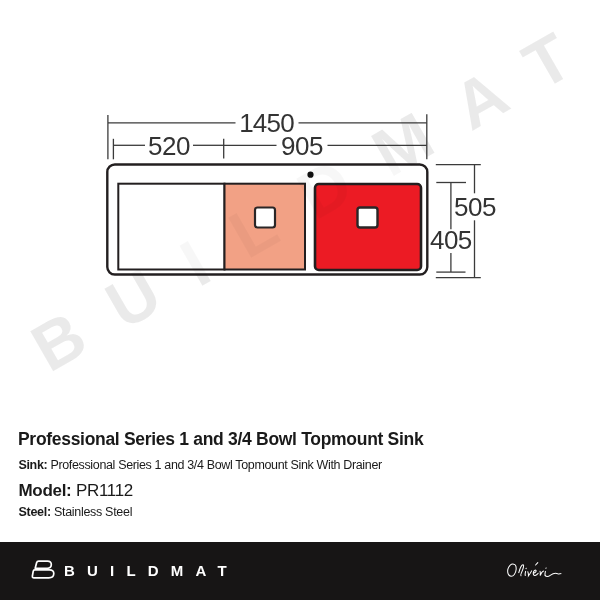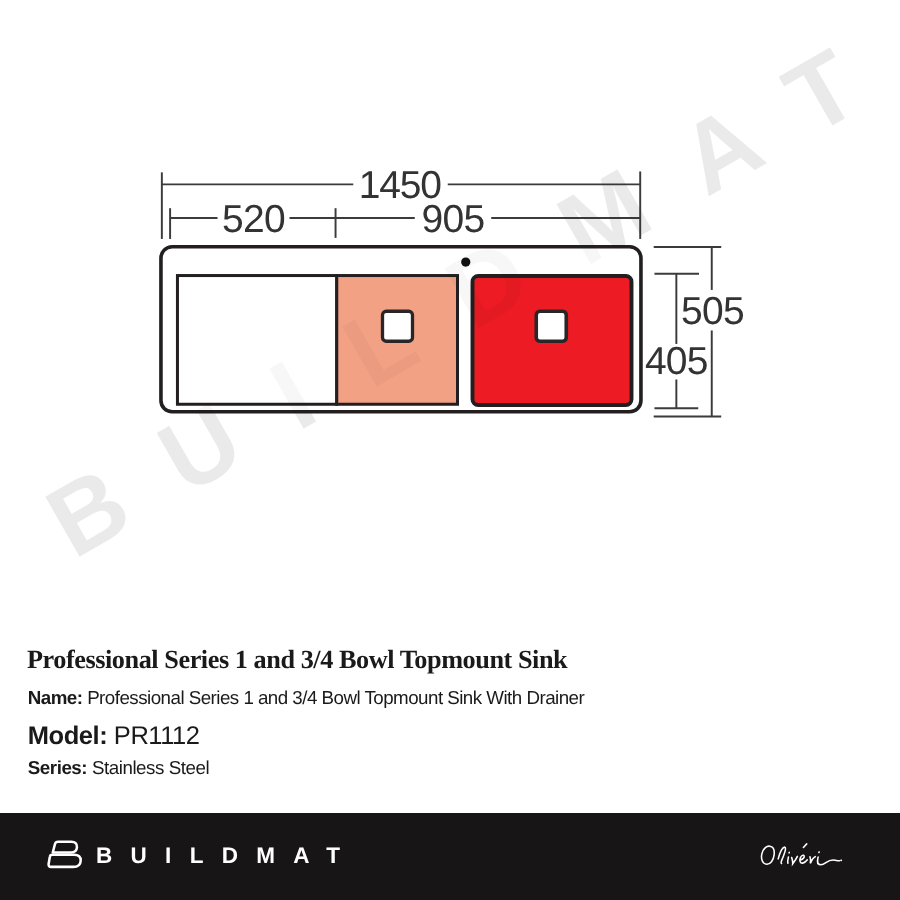--- a/index.html
+++ b/index.html
@@ -66,27 +66,27 @@
 
   <rect x="315" y="184" width="106" height="86" rx="3.8" fill="#ec1b24" stroke="#231f20" stroke-width="2.6"></rect>
 
   <rect x="357.5" y="207.5" width="20" height="20" rx="2.5" fill="#ffffff" stroke="#2a2627" stroke-width="2.4"></rect>
 
   <circle cx="310.5" cy="174.7" r="3.1" fill="#111111"></circle>
 
   <text x="0" y="0" transform="translate(317.2,191.8) rotate(-29.8)" text-anchor="middle" font-family="Liberation Sans, sans-serif" font-weight="bold" font-size="67" letter-spacing="37.6" fill="rgba(0,0,0,0.032)" dy="24.4">BUILDMAT</text>
 </svg>
 
-<div class="abs" style="left:18px;top:428.5px;font-size:17.5px;font-weight:bold;color:#1a1a1a;letter-spacing:-0.3px;white-space:nowrap;font-family:Liberation Serif, serif;">Professional Series 1 and 3/4 Bowl Topmount Sink</div>
+<div class="abs" style="left:18px;top:428.5px;font-size:17.5px;font-weight:bold;color:#1a1a1a;letter-spacing:-0.3px;white-space:nowrap;">Professional Series 1 and 3/4 Bowl Topmount Sink</div>
 
-<div class="abs" style="left:18.5px;top:458px;font-size:12.5px;color:#1a1a1a;letter-spacing:-0.35px;white-space:nowrap;"><b>Name:</b> Professional Series 1 and 3/4 Bowl Topmount Sink With Drainer</div>
+<div class="abs" style="left:18.5px;top:458px;font-size:12.5px;color:#1a1a1a;letter-spacing:-0.35px;white-space:nowrap;"><b>Sink:</b> Professional Series 1 and 3/4 Bowl Topmount Sink With Drainer</div>
 
 <div class="abs" style="left:18.5px;top:481px;font-size:17px;color:#1a1a1a;letter-spacing:-0.3px;white-space:nowrap;"><b>Model:</b> PR1112</div>
 
-<div class="abs" style="left:18.5px;top:505px;font-size:12.5px;color:#1a1a1a;letter-spacing:-0.3px;white-space:nowrap;"><b>Series:</b> Stainless Steel</div>
+<div class="abs" style="left:18.5px;top:505px;font-size:12.5px;color:#1a1a1a;letter-spacing:-0.3px;white-space:nowrap;"><b>Steel:</b> Stainless Steel</div>
 
 <div class="abs" style="left:0;top:541.5px;width:600px;height:58.5px;background:#171515;">
 
   <svg class="abs" style="left:30px;top:16.5px" width="28" height="24" viewBox="0 0 28 24">
     <g fill="none" stroke="#ffffff" stroke-width="1.7" stroke-linejoin="round">
       <path d="M5.2 10.3 L6.6 4.8 Q7 3.2 8.8 3.2 L17.5 3.2 Q21.5 3.2 21.3 6.8 Q21.1 10.3 17.3 10.3 Z"></path>
       <path d="M4.8 11.8 L19.3 11.8 Q24 11.8 23.8 15.8 Q23.6 19.9 18.8 19.9 L4 19.9 Q2.2 19.9 2.4 18 L3.2 13.3 Q3.4 11.8 4.8 11.8 Z"></path>
     </g>
   </svg>
 

